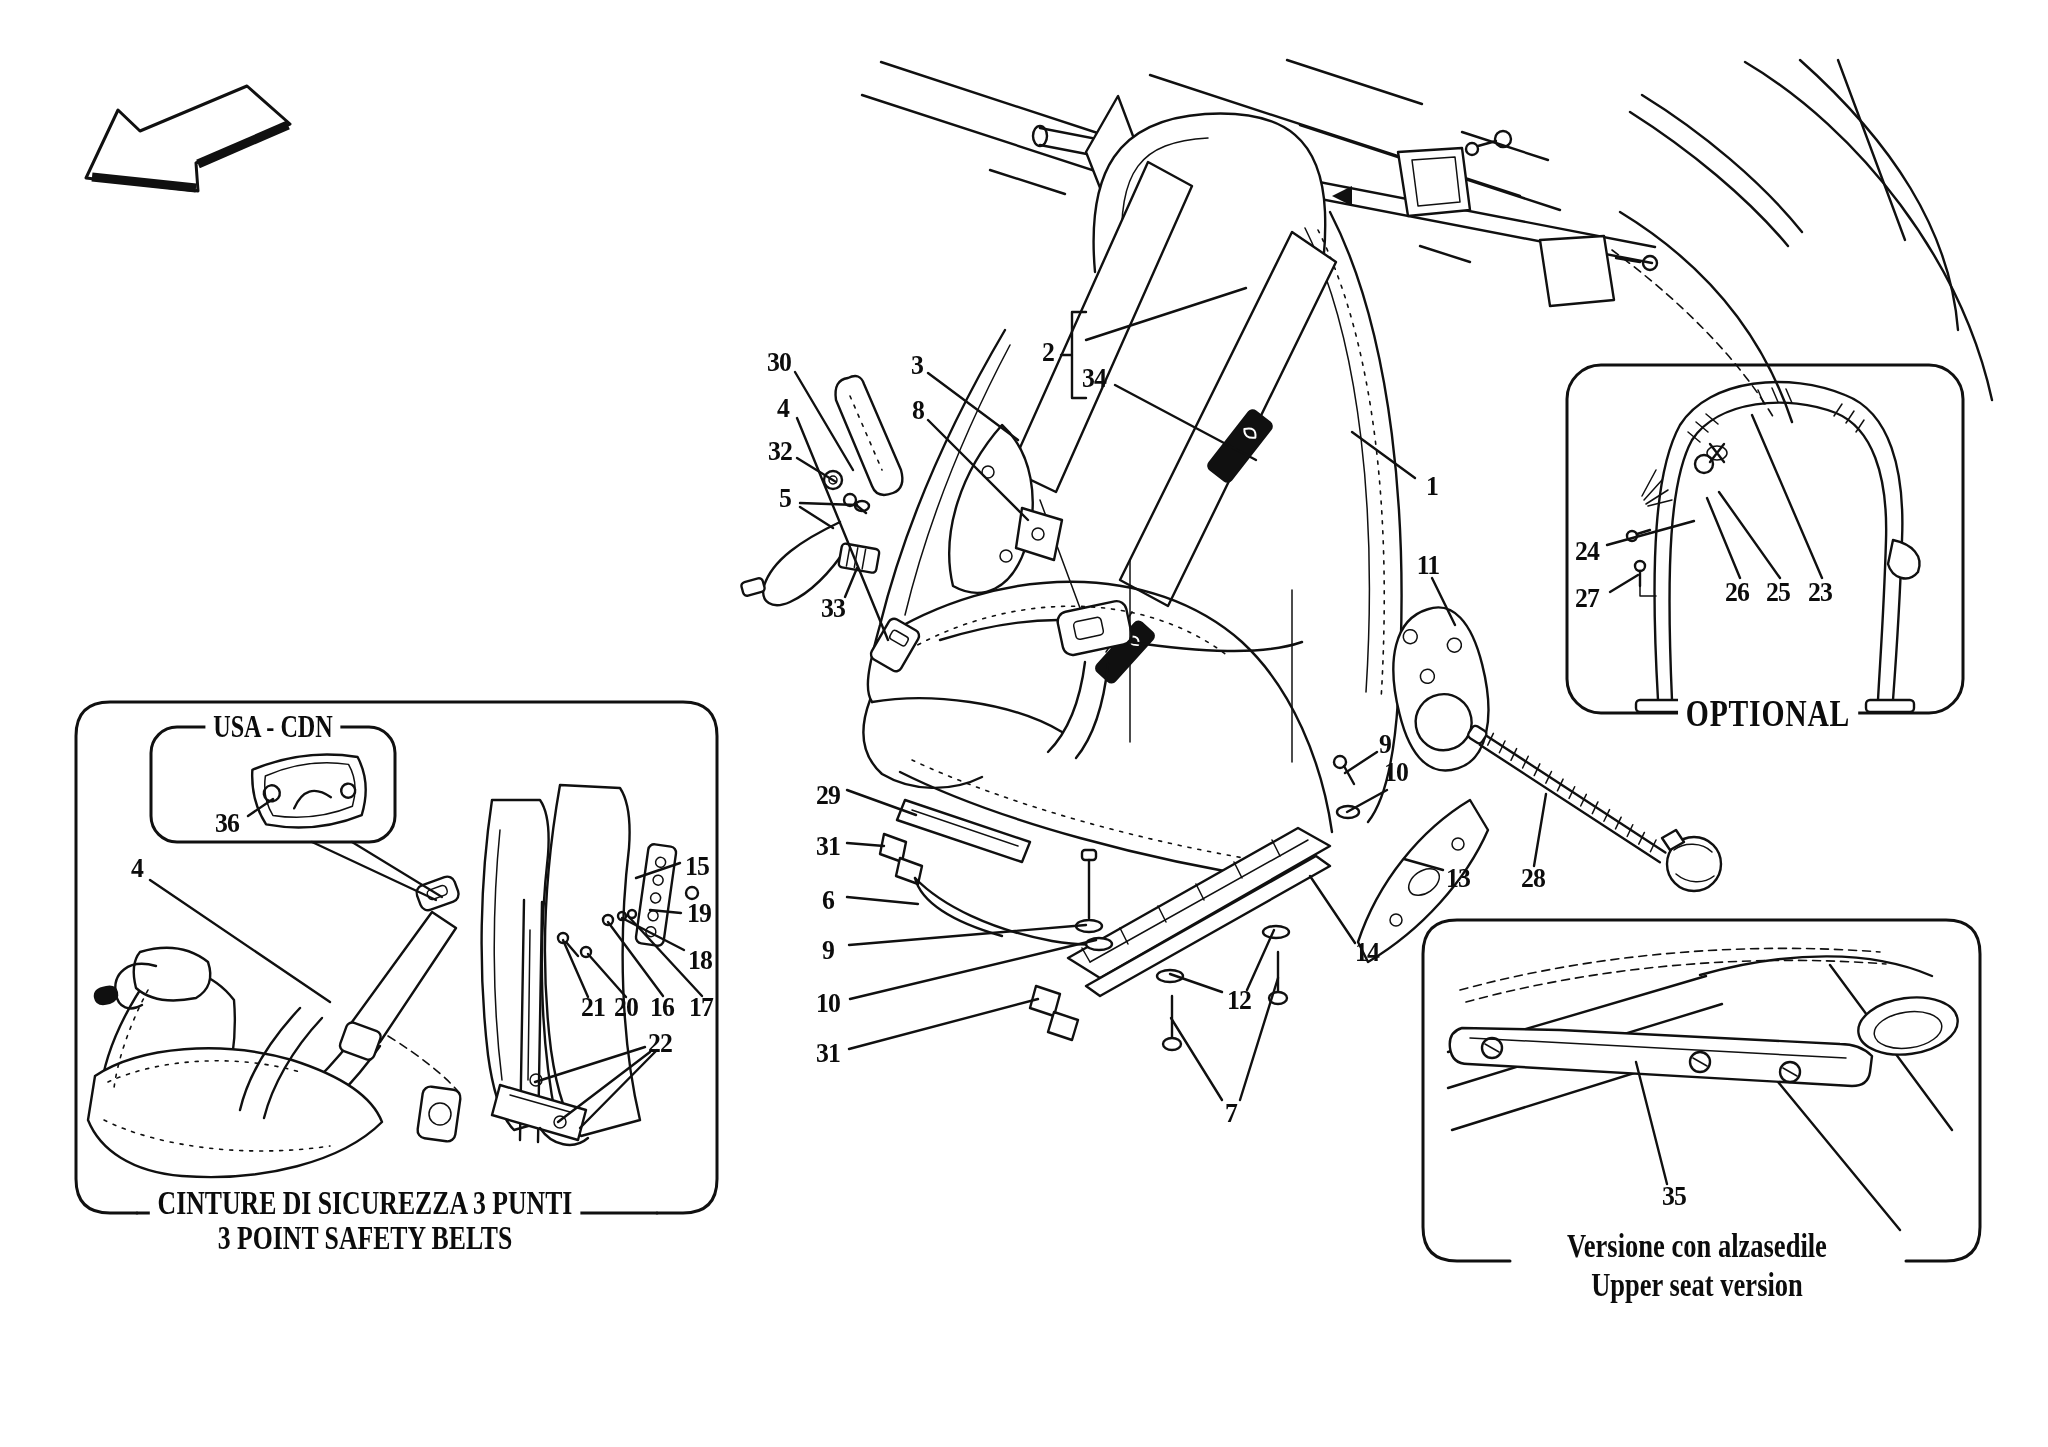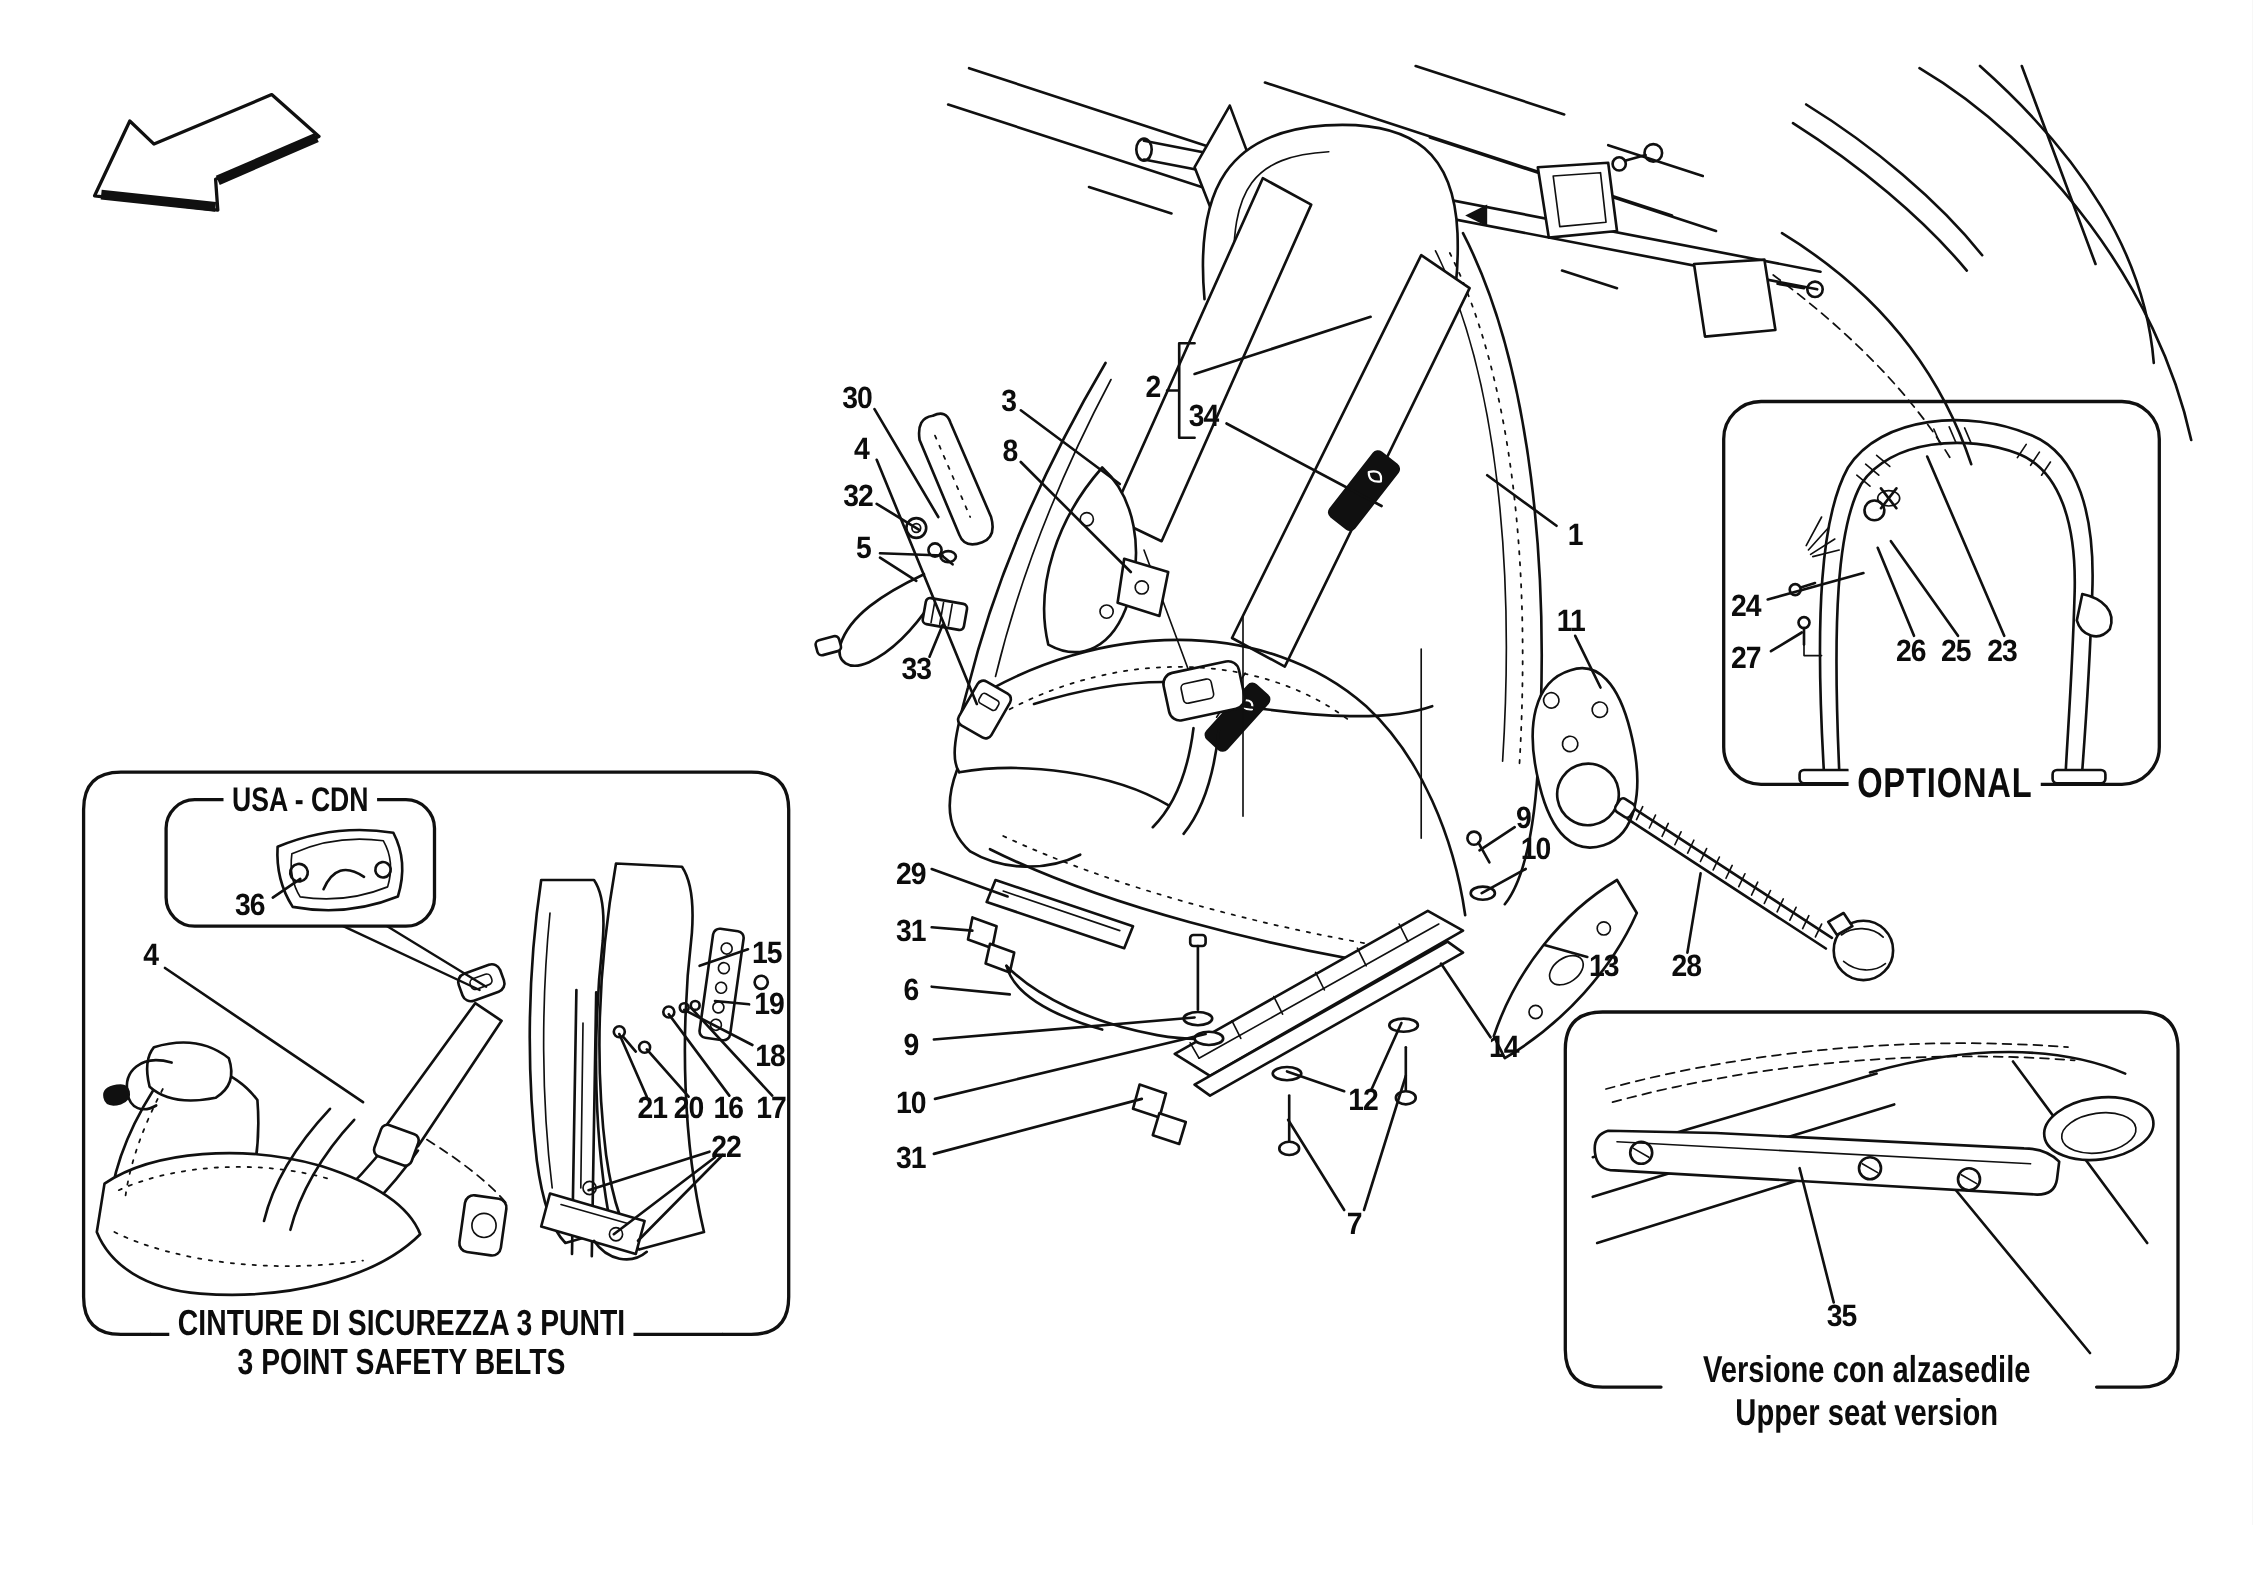--- a/index.html
+++ b/index.html
@@ -1,18 +1,18 @@
 <!DOCTYPE html>
 <html><head>
 <meta charset="utf-8">
 <style>
   html,body{margin:0;padding:0;background:#e8e8e8;}
   .canvas{
     position:relative;width:2048px;height:1447px;background:#ffffff;
-    font-family:Liberation Sans, sans-serif;overflow:hidden;
+    font-family:Liberation Serif, serif;overflow:hidden;
   }
   .canvas svg{position:absolute;left:0;top:0;}
   .art *{fill:none;stroke:#101010;stroke-width:2.4;stroke-linecap:round;stroke-linejoin:round;}
   .art .thin{stroke-width:1.5;}
   .art .mid{stroke-width:3;}
   .art .fillw{fill:#ffffff;}
   .art .fillb{fill:#101010;stroke:none;}
   .art .shadow{stroke-width:9;stroke-linecap:butt;}
   .art .dash{stroke-dasharray:3 7;stroke-width:1.6;}
   .art .dash2{stroke-dasharray:8 6;stroke-width:1.6;}

